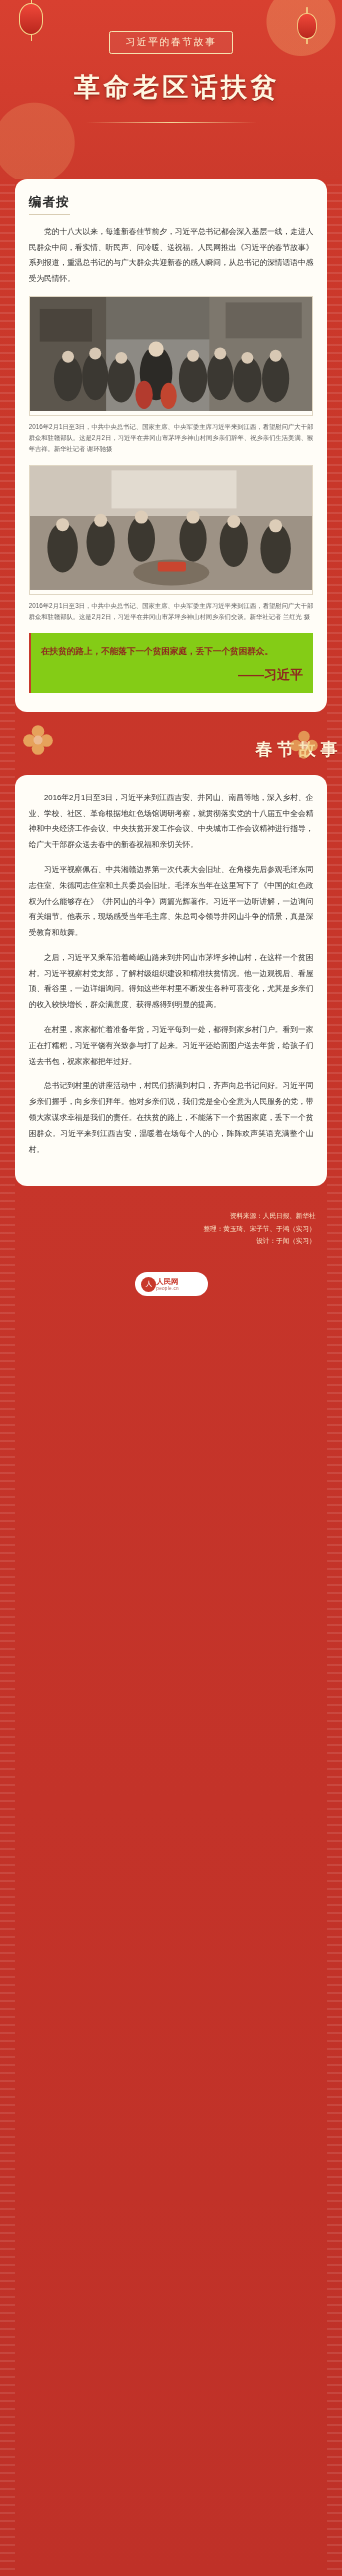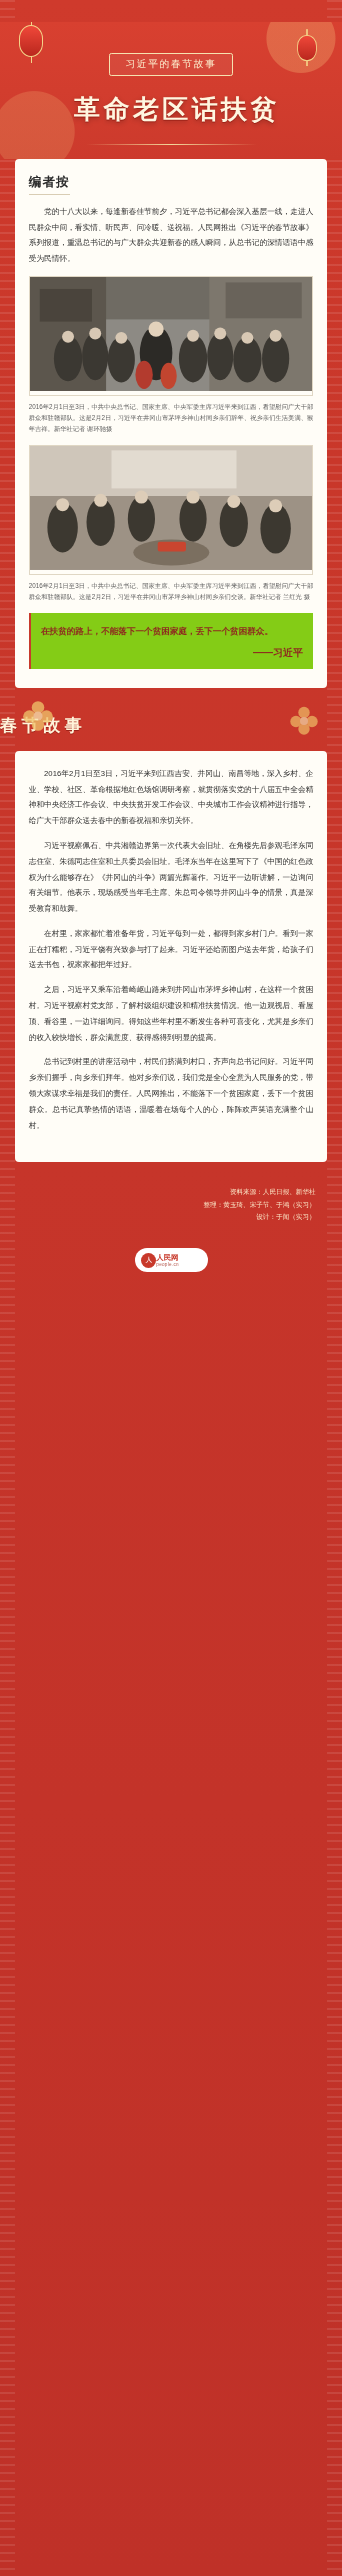--- a/index.html
+++ b/index.html
@@ -30,24 +30,23 @@
         rgba(255,255,255,0.10) 1.7px,
         rgba(255,255,255,0.0) 1.7px,
         rgba(255,255,255,0.0) 8px);
   }
   .side-band.left { left: 0; }
   .side-band.right { right: 0; }
 
   
   .header {
     position: relative;
-    height: 137px;
+    height: 179px;
     background: linear-gradient(180deg,#d84030 0%, #cc3a2c 100%);
     overflow: hidden;
-    margin-top: 22px;
   }
   .header-ribbon {
     position: absolute;
     left: 0; top: 0; width: 100%; height: 100%;
     background:
       radial-gradient(circle at 88% 12%, rgba(255,220,140,.25) 0 34px, rgba(255,220,140,0) 35px),
       radial-gradient(circle at 10% 80%, rgba(255,220,140,.18) 0 40px, rgba(255,220,140,0) 41px);
   }
   .header-inner {
     position: relative;
@@ -100,21 +99,21 @@
   }
   .lantern.l1 { left: 19.4px; top: 3.4px; }
   .lantern.l2 { right: 23px; top: 10.3px; transform: scale(.82); }
 
   
   .card {
     position: relative;
     margin: 0 15px;
     background: #fffdf7;
     padding: 15px 13.7px 19.4px;
-    border-radius: 4px;
+    border-radius: 12px;
   }
   .card.first { margin-top: 0; }
 
   .section-label {
     font-size: 12.6px;
     font-weight: bold;
     color: #2b2b2b;
     letter-spacing: 1.1px;
     font-family: "Liberation Serif","DejaVu Serif",serif;
     border-bottom: 1.1px solid #d9cdb4;
@@ -160,29 +159,29 @@
   .quote-text {
     font-size: 8.6px;
     line-height: 1.95;
     color: #8e2a1f;
     font-weight: bold;
     font-family: "Liberation Serif","DejaVu Serif",serif;
   }
   .quote-attr {
     margin-top: 5.7px;
     text-align: right;
-    font-size: 10px;
+    font-size: 13px;
     color: #8e2a1f;
     font-weight: bold;
   }
 
   
   .banner {
     position: relative;
-    text-align: left;
+    text-align: right;
     padding: 26px 0 13.7px;
   }
   .banner-title {
     display: inline-block;
     font-size: 17px;
     color: #fff4da;
     font-weight: bold;
     letter-spacing: 4.6px;
     font-family: "Liberation Serif","DejaVu Serif",serif;
     text-shadow: 0 1.1px 0 #9e2318;
@@ -339,23 +338,23 @@
           <circle cx="35" cy="49" r="10"></circle>
         <circle cx="35" cy="35" r="7" fill="#f7e3b0"></circle>
       </g>
     </svg>
     <div class="banner-title">春节故事</div>
   </div>
 
   <div class="card">
     <p class="body">2016年2月1日至3日，习近平来到江西吉安、井冈山、南昌等地，深入乡村、企业、学校、社区、革命根据地红色场馆调研考察，就贯彻落实党的十八届五中全会精神和中央经济工作会议、中央扶贫开发工作会议、中央城市工作会议精神进行指导，给广大干部群众送去春中的新春祝福和亲切关怀。</p>
     <p class="body">习近平视察佩石、中共湘赣边界第一次代表大会旧址、在角楼先后参观毛泽东同志住室、朱德同志住室和土兵委员会旧址。毛泽东当年在这里写下了《中国的红色政权为什么能够存在》《井冈山的斗争》两篇光辉著作。习近平一边听讲解，一边询问有关细节。他表示，现场感受当年毛主席、朱总司令领导井冈山斗争的情景，真是深受教育和鼓舞。</p>
+    <p class="body">之后，习近平又乘车沿着崎岖山路来到井冈山市茅坪乡神山村，在这样一个贫困村。习近平视察村党支部，了解村级组织建设和精准扶贫情况。他一边观视后、看屋顶、看谷里，一边详细询问。得知这些年村里不断发生各种可喜变化，尤其是乡亲们的收入较快增长，群众满意度、获得感得到明显的提高。</p>
     <p class="body">在村里，家家都忙着准备年货，习近平每到一处，都得到家乡村门户。看到一家正在打糯粑，习近平饶有兴致参与打了起来。习近平还给面图户送去年货，给孩子们送去书包，祝家家都把年过好。</p>
-    <p class="body">之后，习近平又乘车沿着崎岖山路来到井冈山市茅坪乡神山村，在这样一个贫困村。习近平视察村党支部，了解村级组织建设和精准扶贫情况。他一边观视后、看屋顶、看谷里，一边详细询问。得知这些年村里不断发生各种可喜变化，尤其是乡亲们的收入较快增长，群众满意度、获得感得到明显的提高。</p>
-    <p class="body">总书记到村里的讲座活动中，村民们挤满到村口，齐声向总书记问好。习近平同乡亲们握手，向乡亲们拜年。他对乡亲们说，我们党是全心全意为人民服务的党，带领大家谋求幸福是我们的责任。人民网推出，不能落下一个贫困家庭，丢下一个贫困群众。总书记真挚热情的话语，温暖着在场每个人的心，阵阵欢声笑语充满整个山村。</p>
+    <p class="body">总书记到村里的讲座活动中，村民们挤满到村口，齐声向总书记问好。习近平同乡亲们握手，向乡亲们拜年。他对乡亲们说，我们党是全心全意为人民服务的党，带领大家谋求幸福是我们的责任。在扶贫的路上，不能落下一个贫困家庭，丢下一个贫困群众。习近平来到江西吉安，温暖着在场每个人的心，阵阵欢声笑语充满整个山村。</p>
   </div>
 
   <div class="credit">
     <div>资料来源：人民日报、新华社</div>
     <div>整理：黄玉琦、宋子节、于鸿（实习）</div>
     <div>设计：于闻（实习）</div>
   </div>
 
   <div class="footer-logo">
     <div class="logo-mark">人</div>

